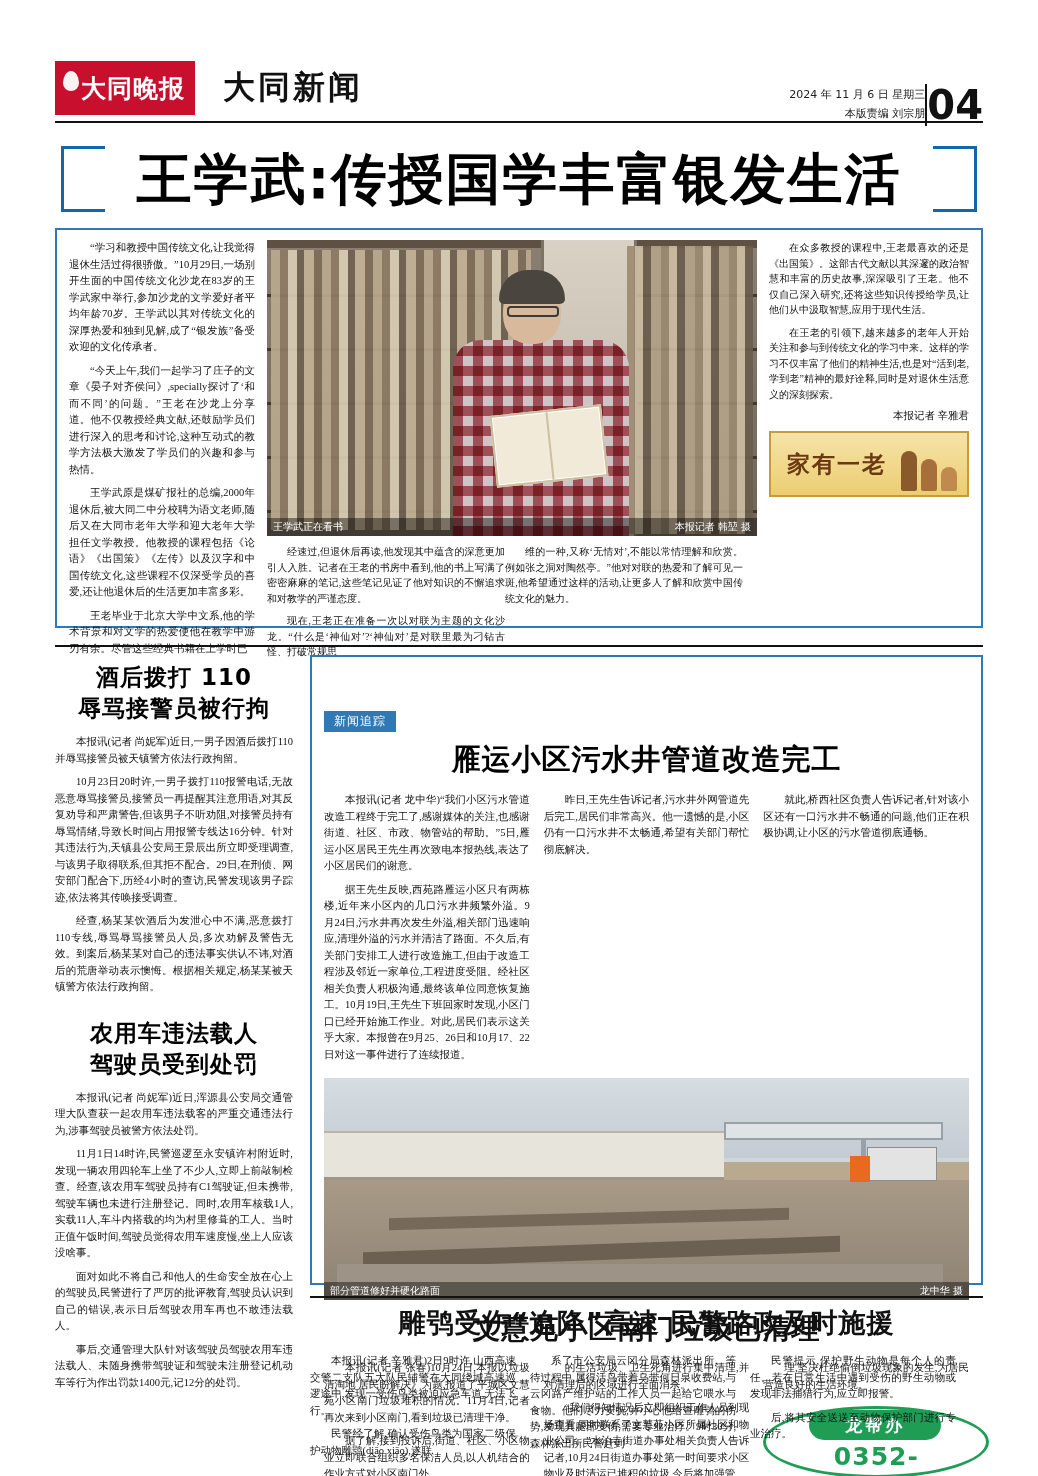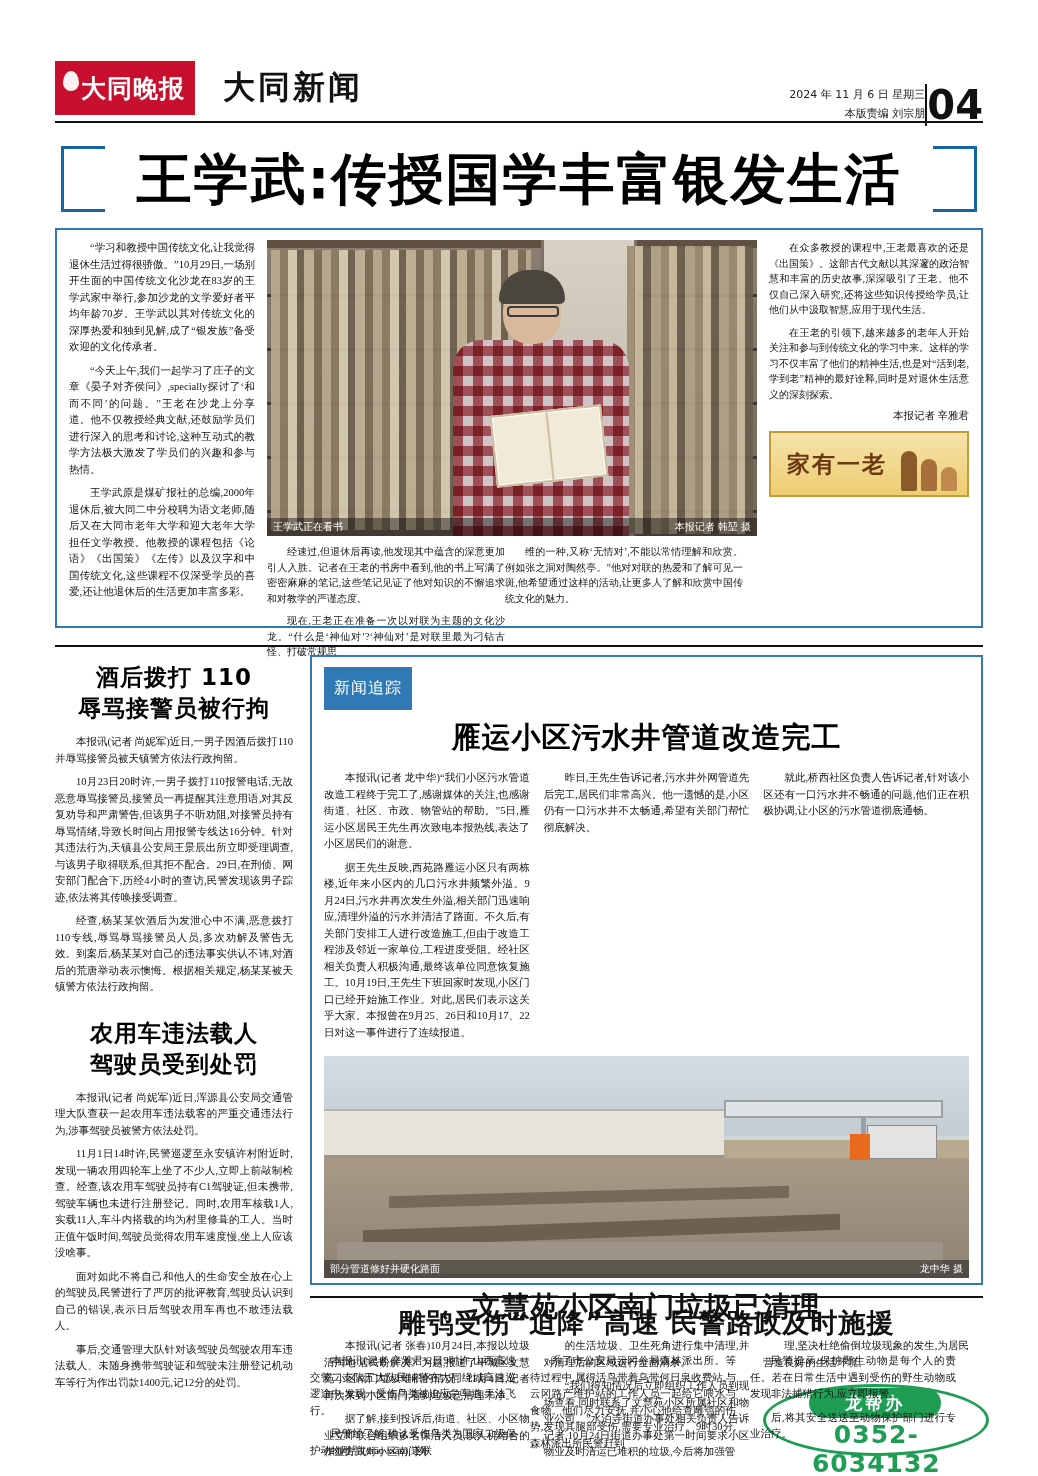--- a/index.html
+++ b/index.html
@@ -280,23 +280,24 @@
     left: 310px; top: 655px;
     width: 673px; height: 630px;
     border: 2px solid #2f79b5;
     padding: 10px 12px;
   }
   .tag {
     display: inline-block;
     background: #2f79b5;
     color: #fff;
     font-family: "DejaVu Sans", sans-serif;
-    font-size: 16px;
-    padding: 11px 10px;
-    letter-spacing: 1px;
+    font-size: 12px;
+    padding: 2px 10px;
+    letter-spacing: 1px;
+    margin-top: 44px;
   }
   h2.box-title {
     font-family: "DejaVu Sans", sans-serif;
     font-weight: bold;
     font-size: 29px;
     text-align: center;
     margin: 8px 0 12px 0;
     letter-spacing: 1px;
     color: #000;
   }
@@ -438,20 +439,21 @@
     <div class="headline">王学武:传授国学丰富银发生活</div>
   </div>
 
   <div class="top-box">
     <div class="top-grid">
 
       <div class="col-narrow">
         <p class="body">“学习和教授中国传统文化,让我觉得退休生活过得很骄傲。”10月29日,一场别开生面的中国传统文化沙龙在83岁的王学武家中举行,参加沙龙的文学爱好者平均年龄70岁。王学武以其对传统文化的深厚热爱和独到见解,成了“银发族”备受欢迎的文化传承者。</p>
         <p class="body">“今天上午,我们一起学习了庄子的文章《晏子对齐侯问》,specially探讨了‘和而不同’的问题。”王老在沙龙上分享道。他不仅教授经典文献,还鼓励学员们进行深入的思考和讨论,这种互动式的教学方法极大激发了学员们的兴趣和参与热情。</p>
         <p class="body">王学武原是煤矿报社的总编,2000年退休后,被大同二中分校聘为语文老师,随后又在大同市老年大学和迎大老年大学担任文学教授。他教授的课程包括《论语》《出国策》《左传》以及汉字和中国传统文化,这些课程不仅深受学员的喜爱,还让他退休后的生活更加丰富多彩。</p>
+        <p class="body">王老毕业于北京大学中文系,他的学术背景和对文学的热爱使他在教学中游刃有余。尽管这些经典书籍在上学时已</p>
       </div>
 
       <div class="col-photo">
         <div class="photo ph1">
           <div class="shelf"></div>
           <div class="books"></div>
           <div class="doorframe"></div>
           <div class="books2"></div>
           <div class="person-body"></div>
           <div class="person-head"></div>

